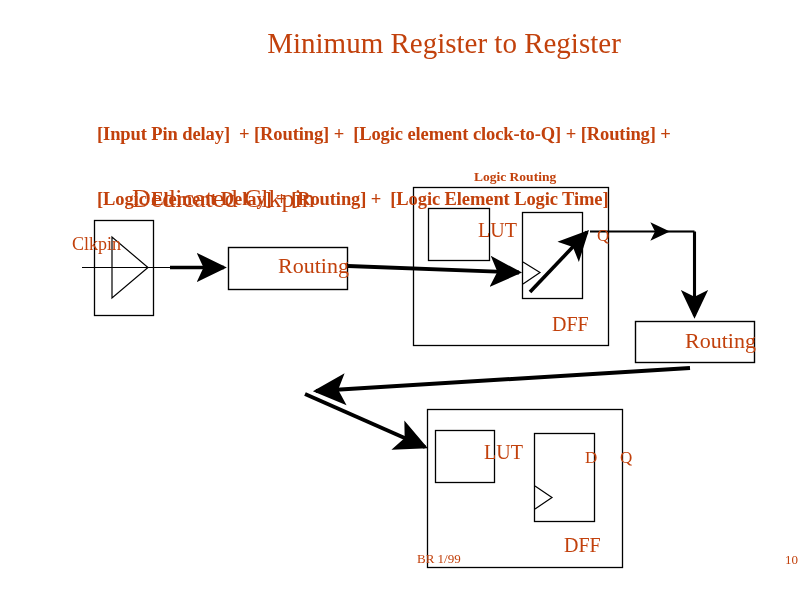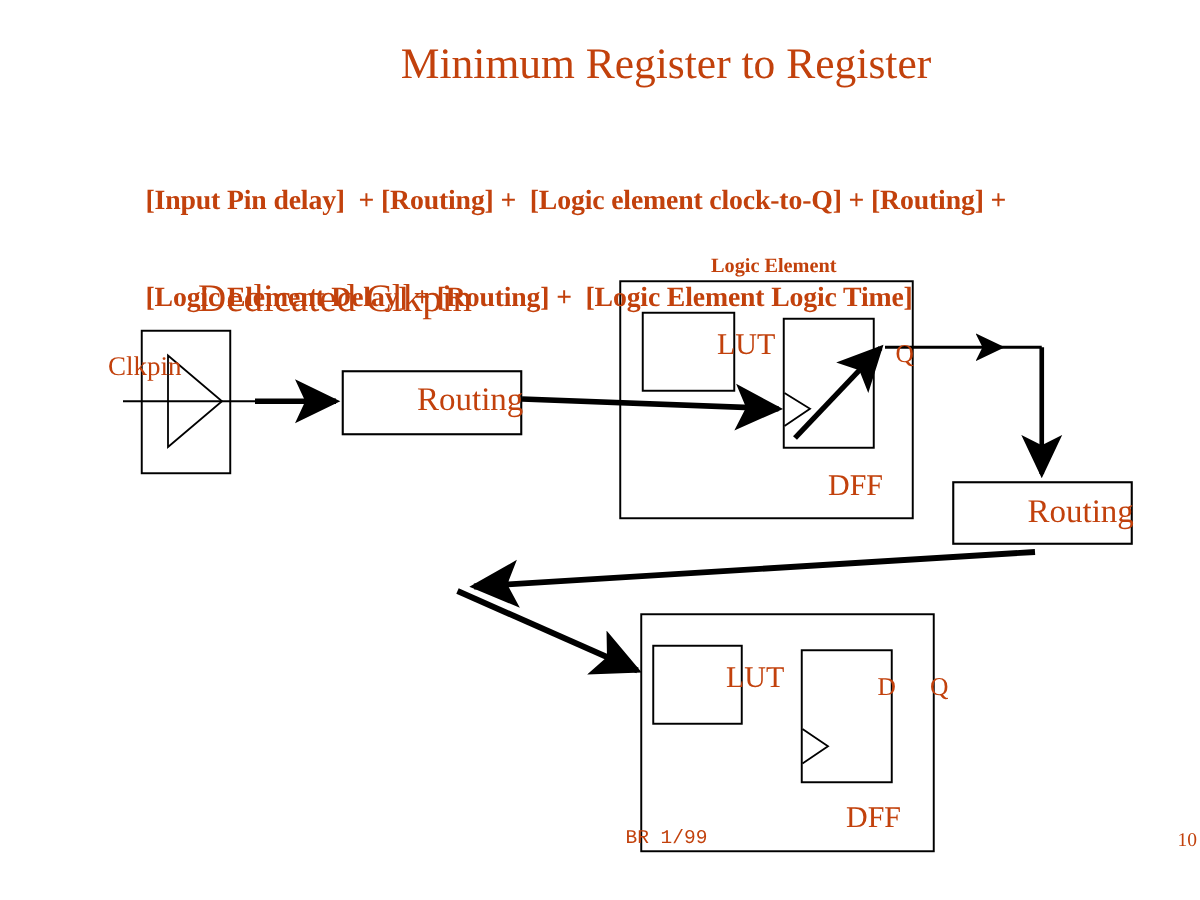--- a/index.html
+++ b/index.html
@@ -110,21 +110,20 @@
   }
   #label-dff-bottom {
     left: 520px;
     top: 534px;
     font-size: 20px;
   }
   #footer-author {
     left: 373px;
     top: 551px;
     font-size: 13px;
-    font-family: Liberation Mono, monospace;
   }
   #footer-pagenum {
     left: 716px;
     top: 552px;
     font-size: 13px;
     margin-left: 25px;
   }
 </style>
 </head>
 <body>
@@ -176,21 +175,21 @@
 
   <div class="txt" id="title">Minimum Register to Register</div>
 
   <div class="txt" id="formula">
     <span class="fl">[Input Pin delay]  + [Routing] +  [Logic element clock-to-Q] + [Routing] +</span>
     <span class="fl">[Logic Element Delay] + [Routing] +  [Logic Element Logic Time]</span>
   </div>
 
   <div class="txt" id="label-dedicated-clkpin">Dedicated Clkpin</div>
   <div class="txt" id="label-clkpin">Clkpin</div>
-  <div class="txt" id="label-logic-element-top">Logic Element</div>
+  <div class="txt" id="label-logic-element-top">Logic Routing</div>
   <div class="txt" id="label-routing-1">Routing</div>
   <div class="txt" id="label-routing-2">Routing</div>
   <div class="txt" id="label-lut-top">LUT</div>
   <div class="txt" id="label-q-top">Q</div>
   <div class="txt" id="label-dff-top">DFF</div>
   <div class="txt" id="label-lut-bottom">LUT</div>
   <div class="txt" id="label-d-bottom">D</div>
   <div class="txt" id="label-q-bottom">Q</div>
   <div class="txt" id="label-dff-bottom">DFF</div>
 

